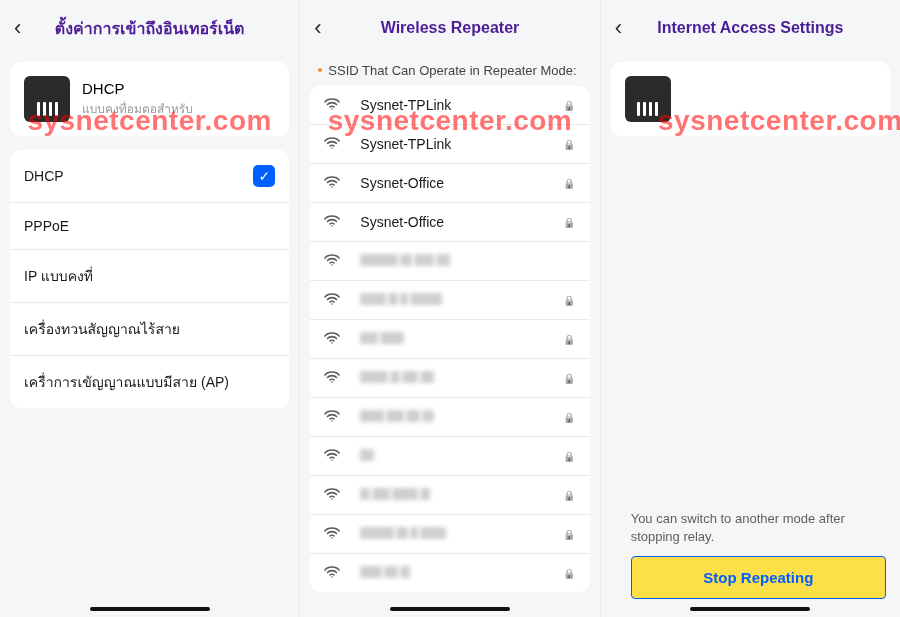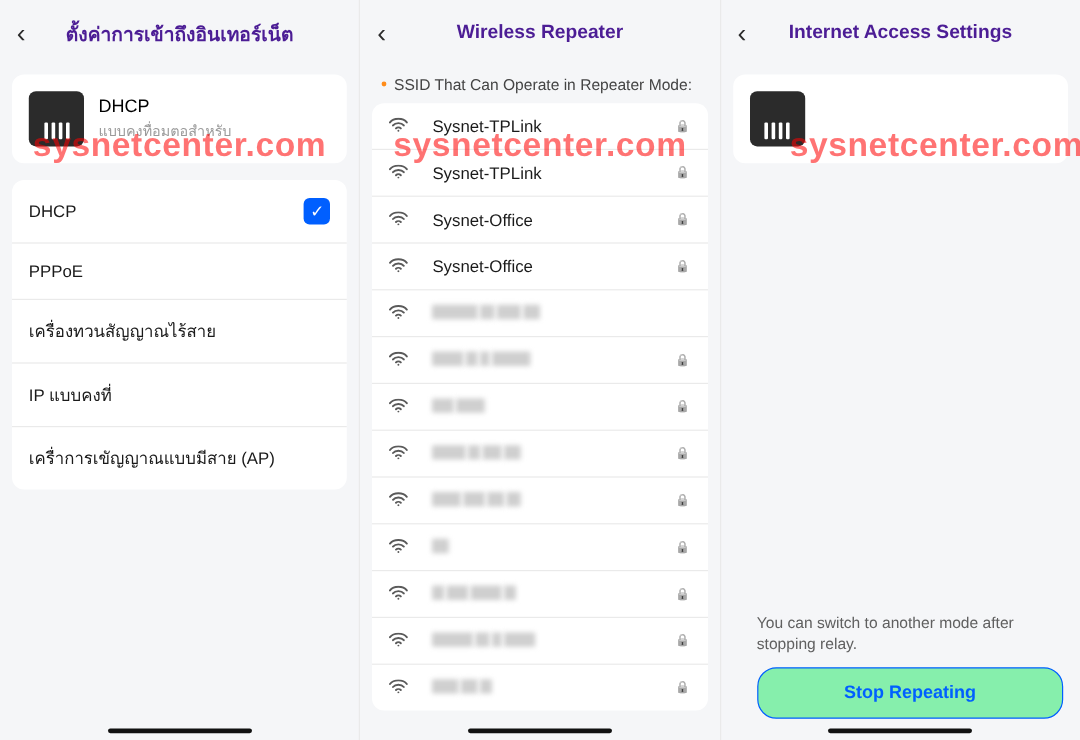--- a/index.html
+++ b/index.html
@@ -86,21 +86,21 @@
   .wifi-name{flex:1;}
   .wifi-lock{font-size:11px;color:#808080;min-width:10px;text-align:center;}
   .blur{position:relative;display:inline-block;}
   .blur span{display:inline-block;height:12px;background:#cfcfcf;border-radius:1px;filter:blur(2px);margin-right:2px;}
   .hint{
     position:absolute;left:16px;right:0;bottom:18px;padding:0 14px;
   }
   .hint-text{font-size:13px;color:#606060;line-height:1.4;margin-bottom:10px;}
   .btn-outline{
     width:100%;border:1px solid var(--accent);color:var(--accent);
-    background:#86efac;border-radius:16px;padding:12px 0;font-size:15px;font-weight:600;
+    background:#fde047;border-radius:4px;padding:12px 0;font-size:15px;font-weight:600;
     text-align:center;
   }
   .home-indicator{
     position:absolute;bottom:6px;left:50%;transform:translateX(-50%);
     width:120px;height:4px;background:#111;border-radius:3px;
   }
   .watermark{
     position:absolute;left:0;right:0;top:105px;
     font-size:28px;font-weight:700;color:rgba(255,0,0,0.55);
     letter-spacing:0.5px;text-align:center;pointer-events:none;
@@ -134,24 +134,24 @@
       </div>
       <div class="card options" id="p1-options">
           <div class="opt">
             <span>DHCP</span>
             <div class="chk">✓</div>
           </div>
           <div class="opt">
             <span>PPPoE</span>
           </div>
           <div class="opt">
+            <span>IP แบบคงที่</span>
+          </div>
+          <div class="opt">
             <span>เครื่องทวนสัญญาณไร้สาย</span>
-          </div>
-          <div class="opt">
-            <span>IP แบบคงที่</span>
           </div>
           <div class="opt">
             <span>เครื่าการเขัญญาณแบบมีสาย (AP)</span>
           </div>
         </div>
     </div>
     <div class="watermark">sysnetcenter.com</div>
     <div class="home-indicator"></div>
   </div>
 

